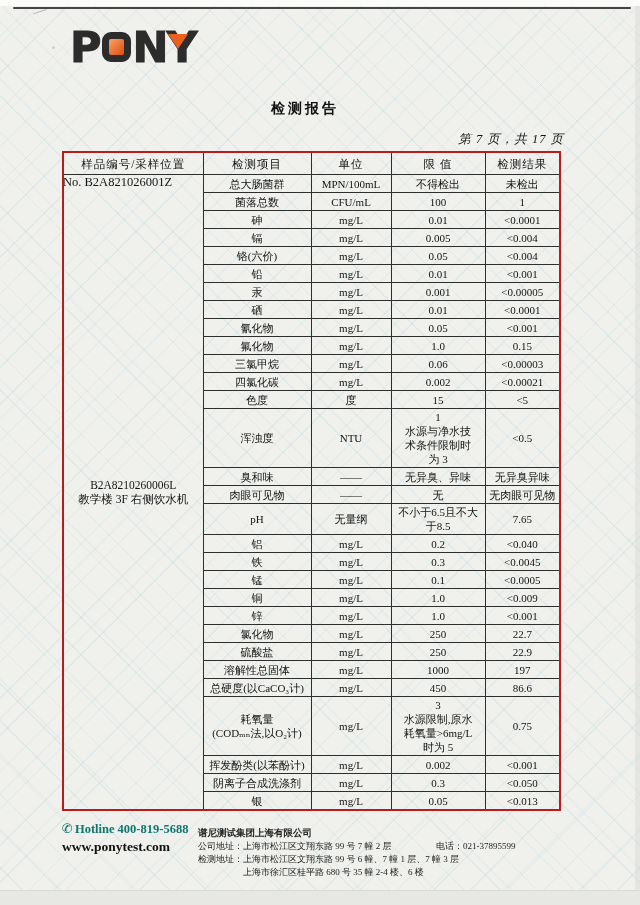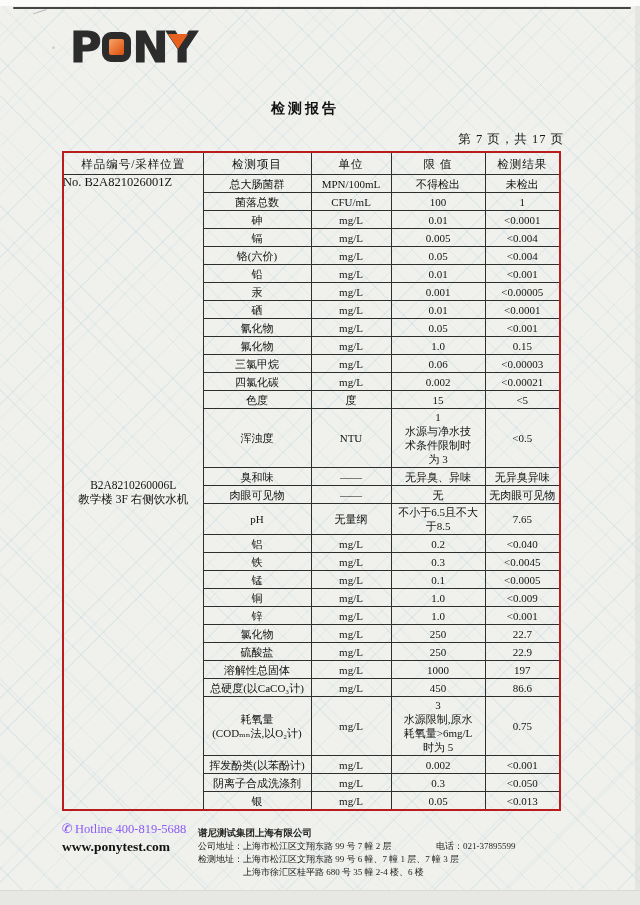--- a/index.html
+++ b/index.html
@@ -24,34 +24,34 @@
   .lg-letter{font-family:"DejaVu Sans","Liberation Sans",sans-serif;font-weight:bold;font-size:43px;line-height:40px;color:#2c2c2c;letter-spacing:-2px;-webkit-text-stroke:1px #2c2c2c;}
   .lg-o{display:inline-block;width:15px;height:16px;border:7px solid #2c2c2c;border-radius:9px;background:linear-gradient(135deg,#f79a60 10%,#e05a17 85%);margin:0 2px;}
   .lg-y{position:relative;display:inline-block;}
   .y-tri{position:absolute;left:1px;top:7px;width:0;height:0;border-left:10px solid transparent;border-right:10px solid transparent;border-top:15px solid #e8611f;}
   .logo-text{margin-left:13px;padding-top:3px;}
   .logo-cn{font-family:"DejaVu Sans","Liberation Sans",sans-serif;font-weight:bold;font-size:22px;line-height:24px;color:#141414;letter-spacing:16px;white-space:nowrap;}
   .logo-en{font-family:"Liberation Serif","DejaVu Serif",serif;font-size:9.5px;color:#272727;margin-top:1px;letter-spacing:.2px;white-space:nowrap;}
 
   .title{position:absolute;top:100px;left:0;right:30px;text-align:center;font-family:"DejaVu Sans","Liberation Sans",sans-serif;font-weight:bold;font-size:14px;letter-spacing:3px;color:#111;}
   .report-no{position:absolute;left:63px;top:127px;font-size:12.5px;color:#151515;margin-top:48px;}
-  .page-no{position:absolute;top:131px;right:76px;font-size:12.5px;color:#151515;letter-spacing:1px;}
+  .page-no{position:absolute;top:131px;right:76px;font-size:12.5px;color:#151515;letter-spacing:1px;font-style:italic;}
 
   
   table.report-table{position:absolute;left:62px;top:151px;width:497px;border-collapse:collapse;table-layout:fixed;font-size:11px;color:#131313;}
   .report-table th,.report-table td{border:1px solid #2e2e2e;text-align:center;vertical-align:middle;padding:1px 3px;line-height:14px;white-space:pre-line;overflow:hidden;}
   .report-table{border:2px solid #b91c1c;}
   .report-table th{font-weight:normal;font-size:11.5px;height:19px;letter-spacing:1px;}
   .report-table td{height:15px;}
   .sample-cell{font-size:11.5px;line-height:18px;}
 
   
   .footer{position:absolute;left:62px;top:819px;right:10px;color:#1c1c1c;}
   .f-left{position:absolute;left:0;top:2px;width:132px;}
-  .f-hotline{font-weight:normal;font-size:12.5px;white-space:nowrap;color:#8b5cf6;}
+  .f-hotline{font-weight:bold;font-size:12.5px;white-space:nowrap;color:#0f766e;}
   .f-phone-ico{font-family:"DejaVu Sans",sans-serif;font-size:13px;margin-right:2px;}
   .f-site{font-weight:bold;font-size:13.5px;margin-top:2px;color:#111;}
   .f-right{position:absolute;left:136px;top:0;right:0;font-size:9px;line-height:13px;color:#222;margin-top:8px;}
   .f-company{font-weight:bold;font-size:9.5px;}
   .f-line{position:relative;white-space:nowrap;}
   .f-tel{position:absolute;left:238px;top:0;}
   .f-indent{padding-left:45px;}
 </style>
 </head>
 <body>

